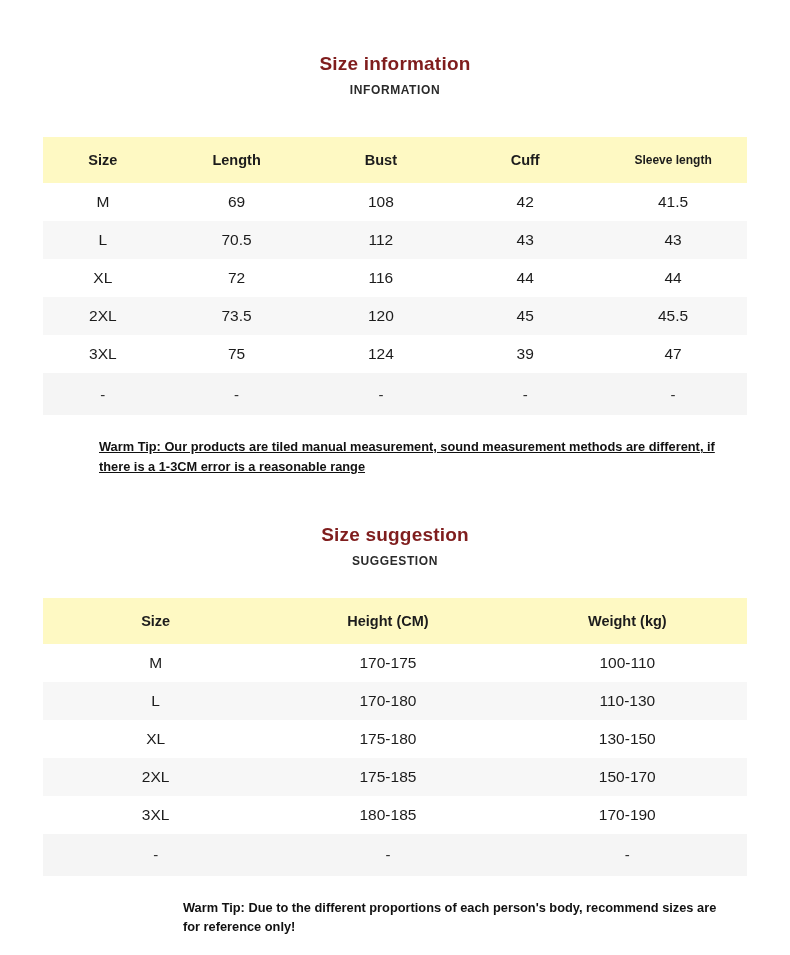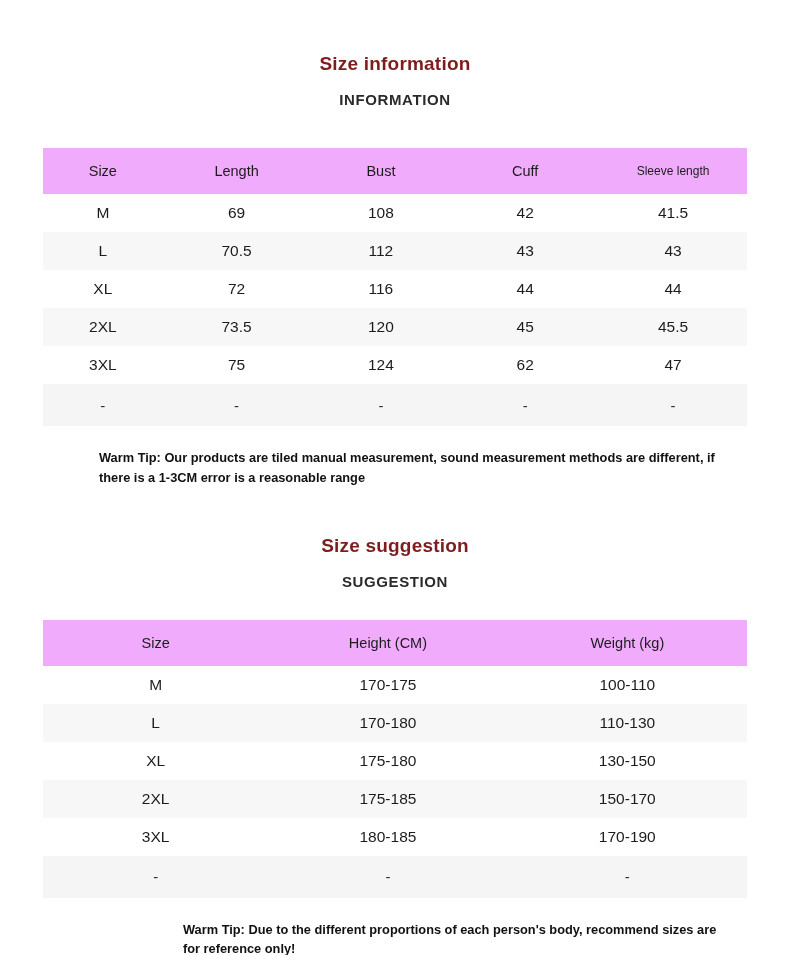--- a/index.html
+++ b/index.html
@@ -22,46 +22,46 @@
   .section-heading {
     text-align: center;
     font-size: 19px;
     font-weight: bold;
     color: #7f1d1d;
     letter-spacing: 0.2px;
     margin-top: 15px;
   }
   .section-subheading {
     text-align: center;
-    font-size: 15px;
+    font-size: 12px;
     font-weight: bold;
     color: #2a2a2a;
     letter-spacing: 0.6px;
-    margin-top: 16px;
+    margin-top: 8px;
   }
 
   .table-wrap {
     margin: 0 auto;
     width: 704px;
   }
   table.size-table {
     width: 100%;
     border-collapse: collapse;
     table-layout: fixed;
   }
   table.size-table th,
   table.size-table td {
     text-align: center;
     border: none;
     font-weight: normal;
     color: #1c1c1c;
   }
   table.size-table thead th {
-    background: #f0abfc;
-    font-weight: normal;
+    background: #fef9c3;
+    font-weight: bold;
     font-size: 14.5px;
     height: 46px;
     vertical-align: middle;
   }
   table.size-table thead th.small-head {
     font-size: 12px;
   }
   table.size-table tbody td {
     height: 38px;
     font-size: 15.5px;
@@ -86,21 +86,21 @@
     height: 38px;
   }
 
   .warm-tip {
     font-size: 12.8px;
     font-weight: bold;
     color: #111111;
     line-height: 1.55;
   }
 
-  #tip1 { margin: 22px auto 0; width: 660px; padding-left: 34px; }
+  #tip1 { margin: 22px auto 0; width: 660px; padding-left: 34px; text-decoration: underline; }
   #tip2 { margin: 22px auto 4px; width: 660px; padding-left: 118px; }
 
   .spacer-1 { height: 40px; }
   .spacer-2 { height: 32px; }
   .spacer-3 { height: 30px; }
   .spacer-top { height: 38px; }
 </style>
 </head>
 <body>
 
@@ -157,21 +157,21 @@
           <td>2XL</td>
           <td>73.5</td>
           <td>120</td>
           <td>45</td>
           <td>45.5</td>
         </tr>
         <tr>
           <td>3XL</td>
           <td>75</td>
           <td>124</td>
-          <td>62</td>
+          <td>39</td>
           <td>47</td>
         </tr>
         <tr class="blank">
           <td>-</td>
           <td>-</td>
           <td>-</td>
           <td>-</td>
           <td>-</td>
         </tr>
       </tbody>

